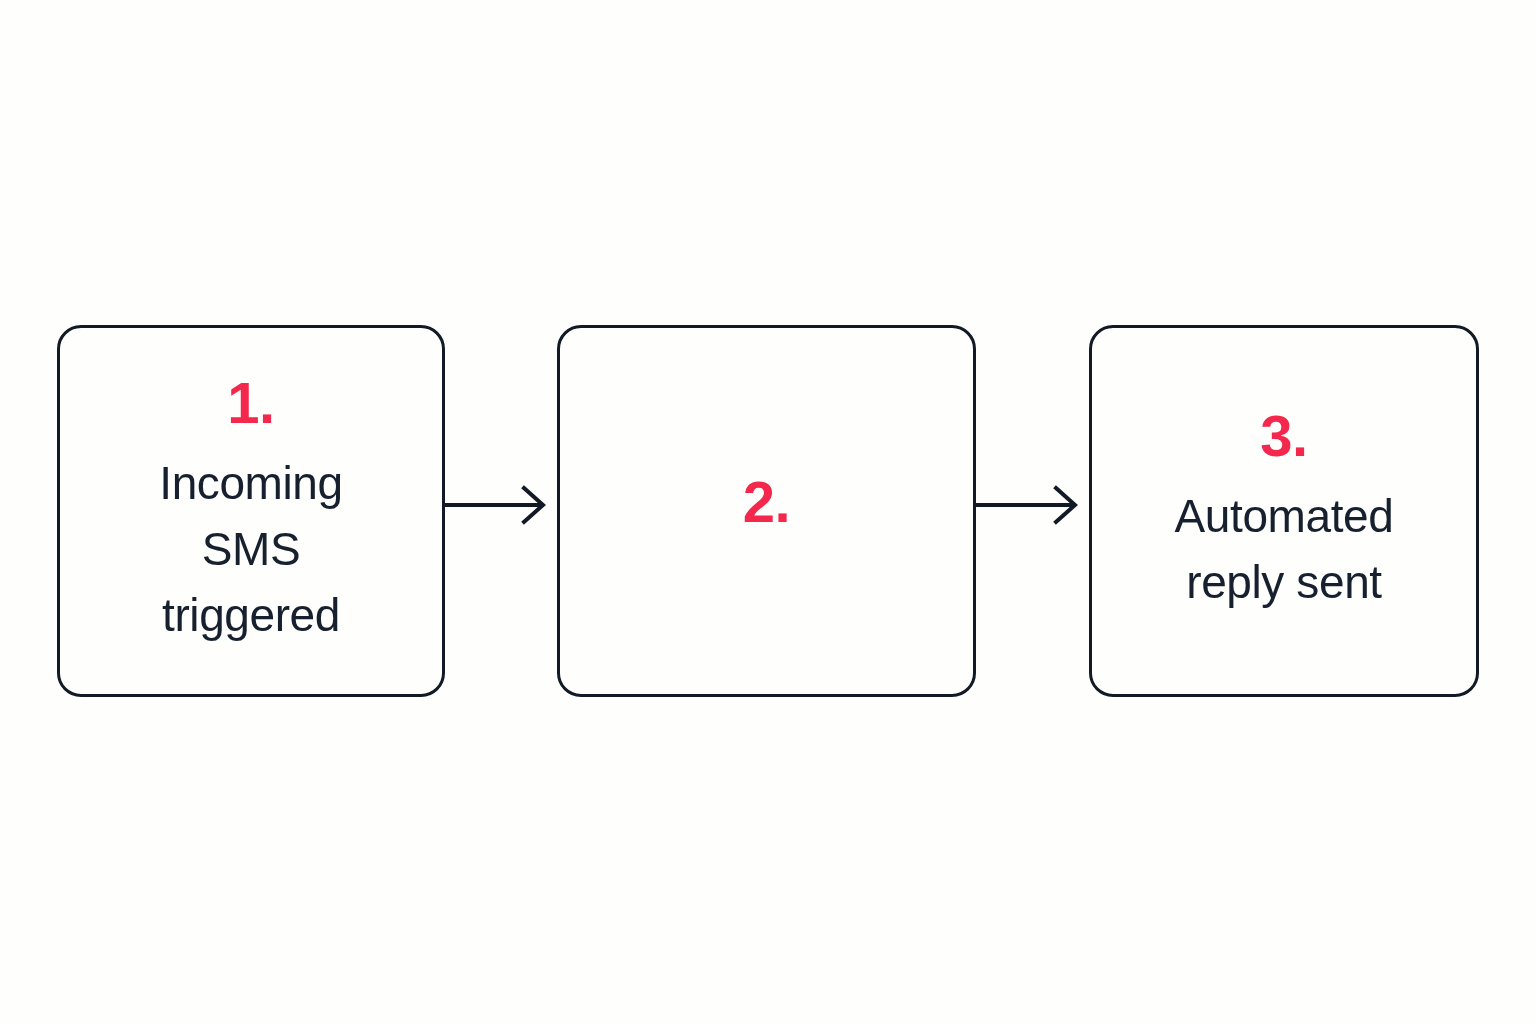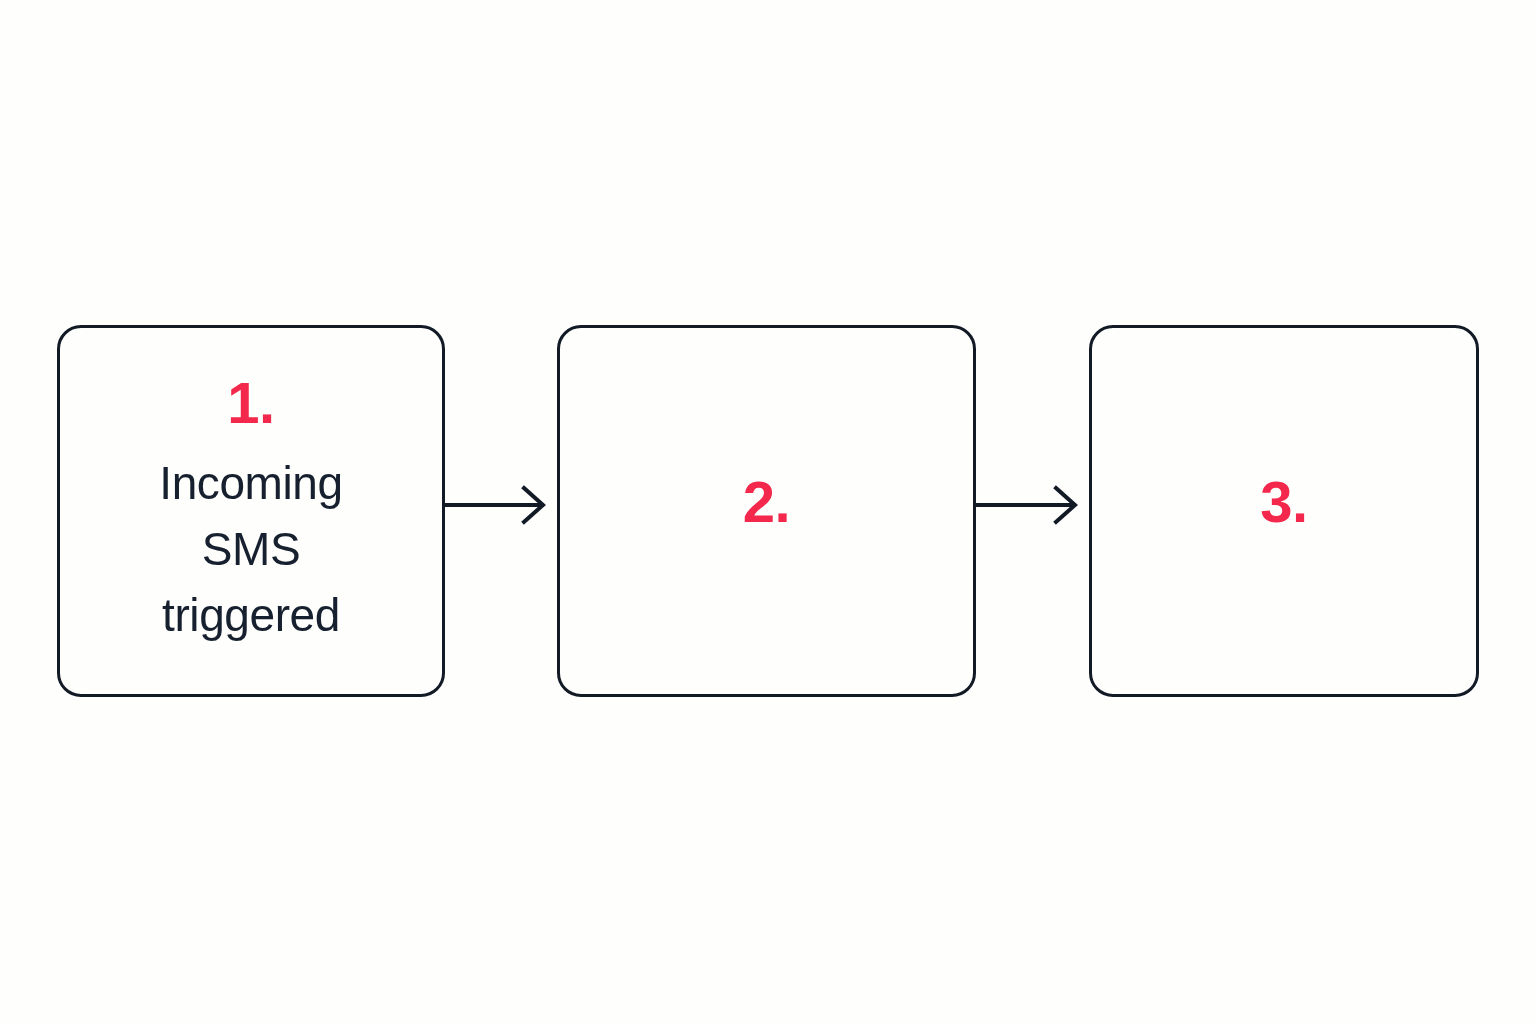--- a/index.html
+++ b/index.html
@@ -90,15 +90,17 @@
 
   <div class="connector" id="connector-2">
     <svg width="114" height="50" viewBox="0 0 114 50">
       <path d="M0 25 H 98" stroke="#121a26" stroke-width="4" fill="none"></path>
       <path d="M80 8 L 99 25 L 80 42" stroke="#121a26" stroke-width="4" fill="none" stroke-linecap="square" stroke-linejoin="miter"></path>
     </svg>
   </div>
 
   <div class="step-box" id="step-box-3">
     <div class="step-number">3.</div>
+    <div class="step-label">Automated
+reply sent</div>
   </div>
 
 </div>
 
 </body></html>

